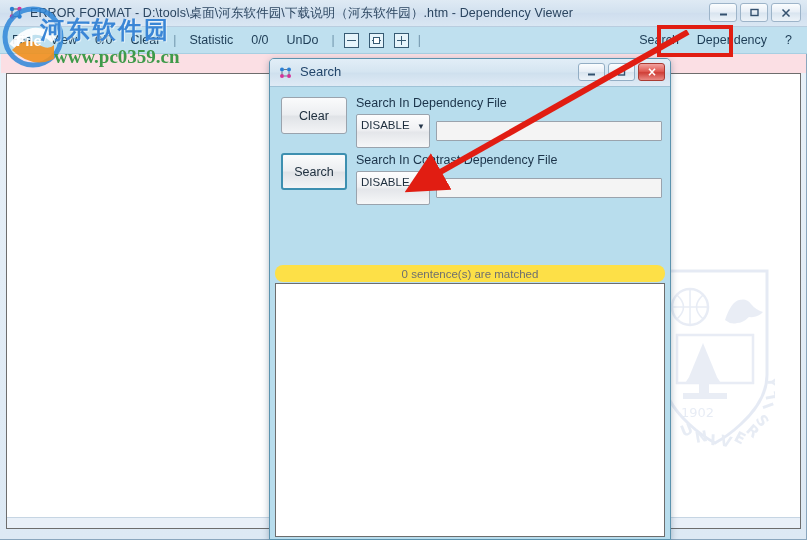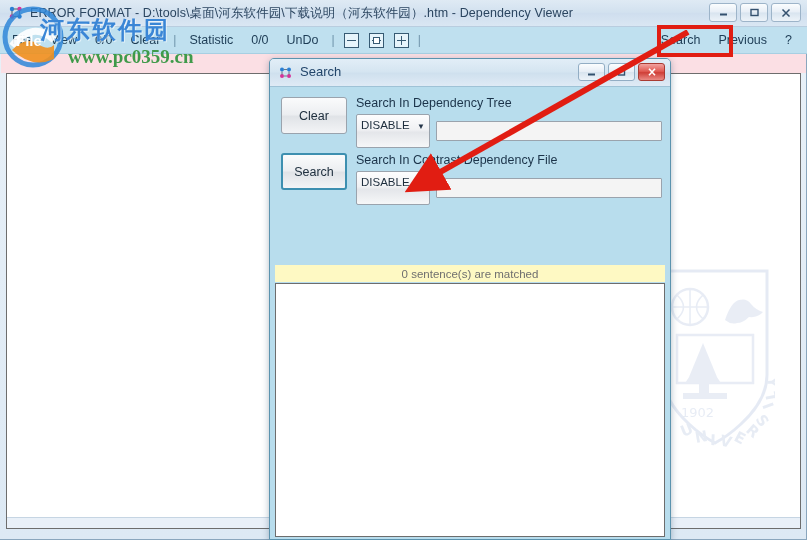--- a/index.html
+++ b/index.html
@@ -168,40 +168,40 @@
     border: 1px solid #9aa3ad; border-radius: 1px;
   }
   .checkrow { display: flex; align-items: center; gap: 6px; margin-top: 7px; }
   .chk {
     width: 12px; height: 12px; background: #e9eef3; border: 1px solid #8f9ba6;
   }
   .chk-label { font-size: 12.5px; color: #1b3349; }
 
   .status-bar {
     position: absolute; left: 5px; right: 5px; top: 178px; height: 17px;
-    background: #fef9c3; color: #6f6f6f; font-size: 11.5px;
-    display: flex; align-items: center; justify-content: center;
+    background: #fde047; color: #6f6f6f; font-size: 11.5px;
+    display: flex; align-items: center; justify-content: center; border-radius: 8px;
   }
   .result-area {
     position: absolute; left: 5px; right: 5px; top: 196px; bottom: 2px;
     background: #ffffff; border: 1px solid #6d6d6d;
   }
 
   
   .wm { position: absolute; pointer-events: none; }
   .wm-logo { left: 2px; top: 6px; width: 62px; height: 62px; }
   .wm-cn-text {
     left: 40px; top: 14px;
     font-family: "DejaVu Sans", sans-serif;
     font-size: 24px; font-weight: bold; color: #3a86d6; letter-spacing: 2px;
     text-shadow: 1px 1px 0 rgba(255,255,255,.55);
     white-space: nowrap;
   }
   .wm-url {
-    left: 68px; top: 46px;
+    left: 54px; top: 46px;
     font-family: "Liberation Serif", serif;
     font-size: 19px; font-weight: bold; color: #3f9a4a;
     white-space: nowrap;
   }
 
   
   .anno-box {
     position: absolute; left: 657px; top: 25px; width: 76px; height: 32px;
     border: 4px solid #e11d12; pointer-events: none;
   }
@@ -251,21 +251,21 @@
       <span class="tb-item">Statistic</span>
       <span class="tb-item">0/0</span>
       <span class="tb-item">UnDo</span>
       <span class="tb-sep">|</span>
       <span class="tb-gicon"></span>
       <span class="tb-gicon box2"></span>
       <span class="tb-gicon box3"></span>
       <span class="tb-sep">|</span>
       <span class="tb-right">
         <span class="tb-item">Search</span>
-        <span class="tb-item">Previous</span>
+        <span class="tb-item">Dependency</span>
         <span class="tb-item">?</span>
       </span>
     </div>
 
     <div class="pink-band"></div>
 
     <div class="pane-left">
       <div class="pane-left-scroll"></div>
     </div>
 
@@ -330,21 +330,21 @@
 
       <div class="btn-col">
         <div class="btn-clear-wrap">
           <div class="btn">Clear</div>
         </div>
         <div class="btn primary">Search</div>
       </div>
 
       <div class="fields">
 
-        <div class="field-label">Search In Dependency Tree</div>
+        <div class="field-label">Search In Dependency File</div>
         <div class="field-row">
           <div class="combo">
             <span>DISABLE</span>
             <span class="caret">▼</span>
           </div>
           <input class="textfield" type="text" placeholder="" style="">
         </div>
 
         <div class="field-label">Search In Contrast Dependency File</div>
         <div class="field-row">

